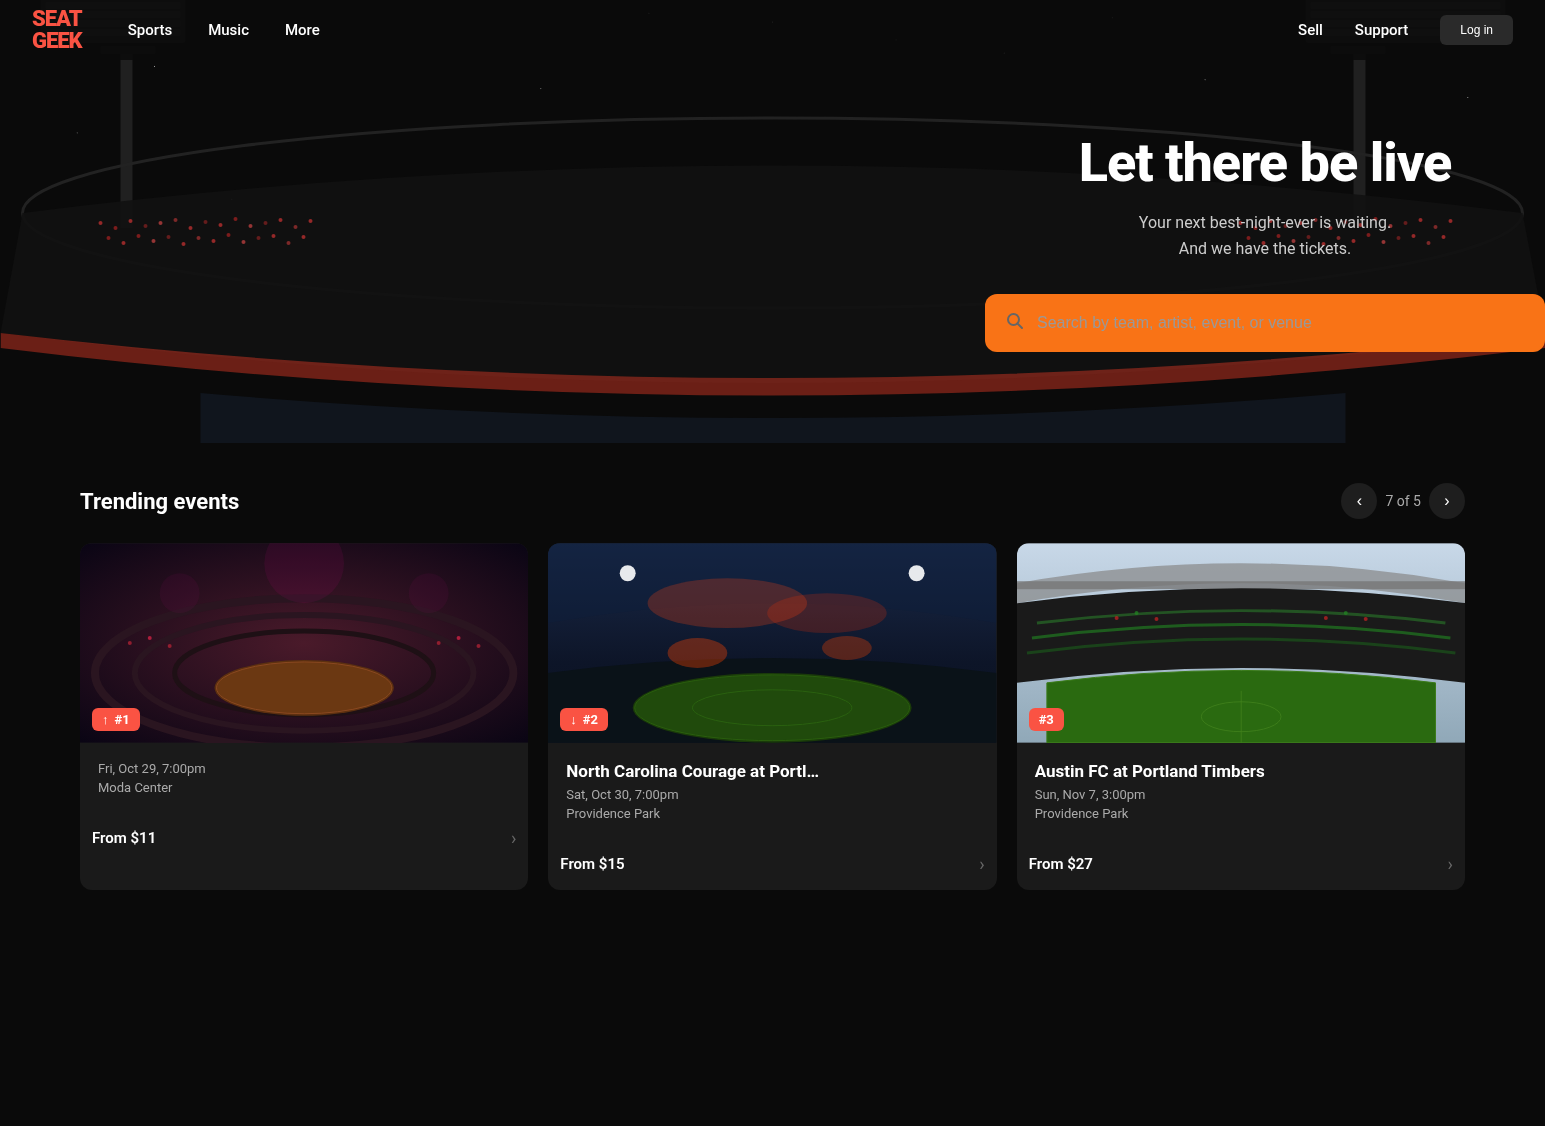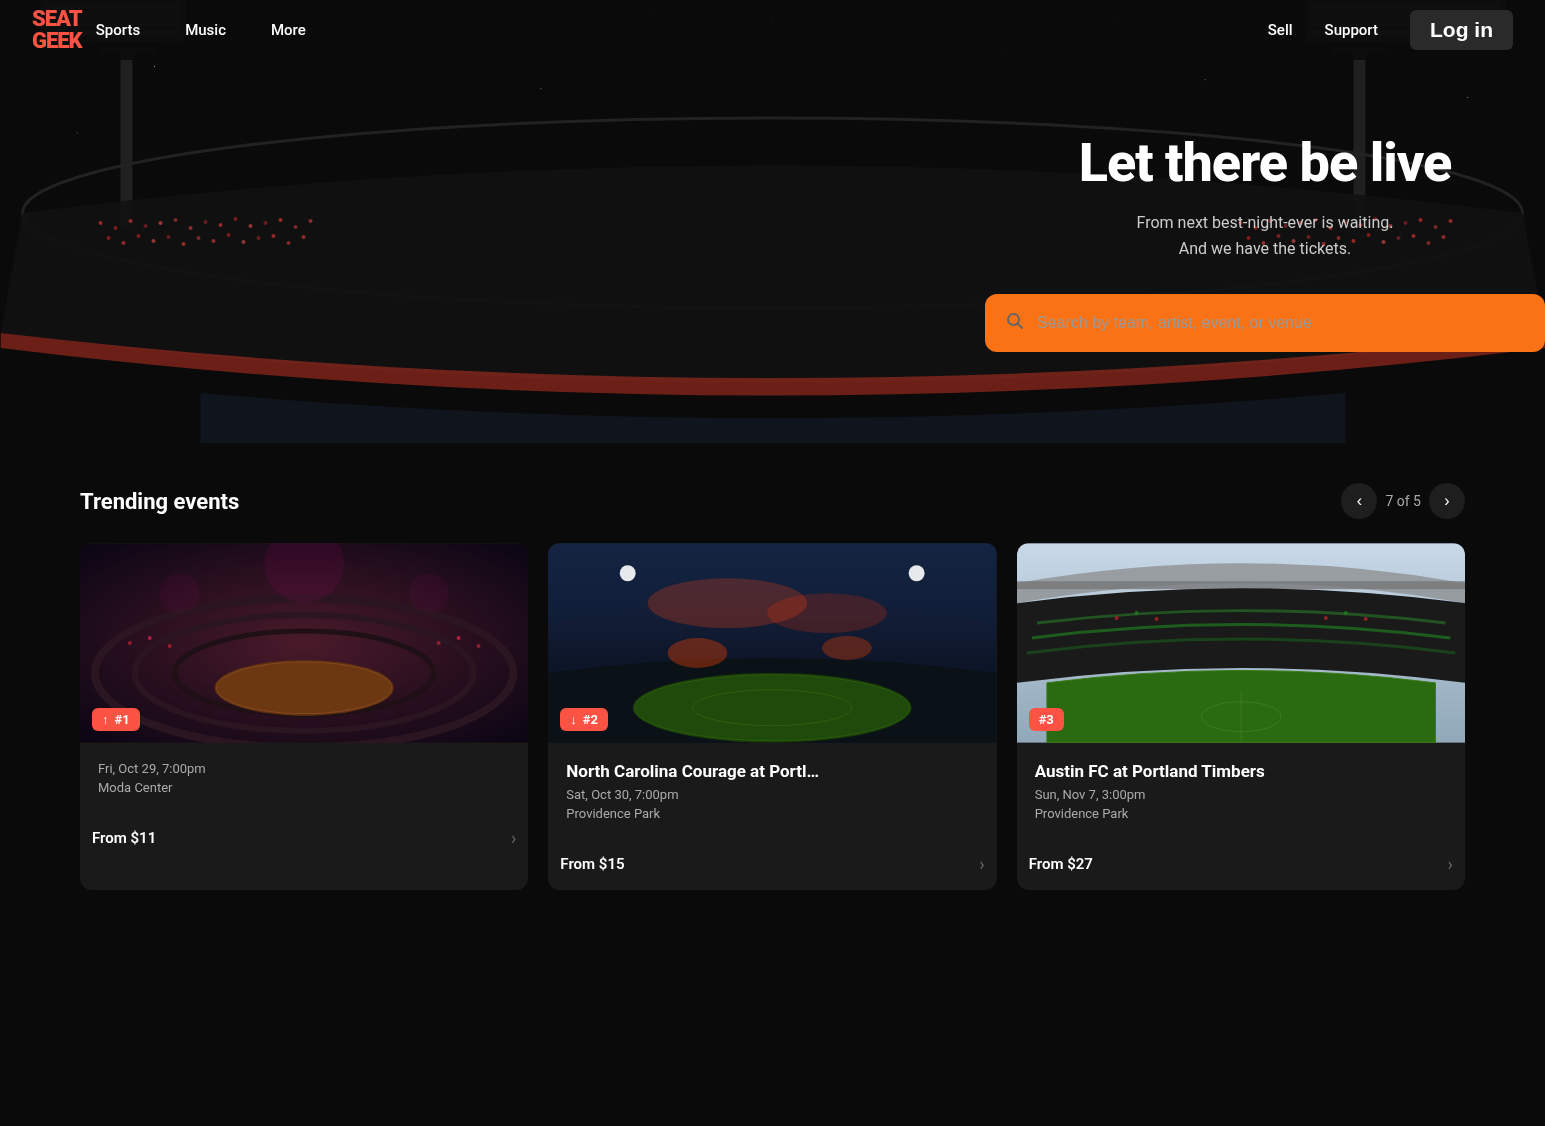--- a/index.html
+++ b/index.html
@@ -18,33 +18,34 @@
       z-index: 100;
       display: flex;
       align-items: center;
       padding: 0 32px;
       height: 60px;
       background: rgba(10,10,10,0.85);
     }
     .nav-logo {
       display: flex;
       align-items: center;
+      margin-right: 32px;
     }
     .logo-text {
       font-size: 22px;
       font-weight: 900;
       color: #fa5343;
       line-height: 1;
       text-transform: uppercase;
       letter-spacing: -1px;
     }
     .logo-text span { display: block; }
     .nav-links {
       display: flex;
-      gap: 17px;
+      gap: 8px;
       flex: 1;
     }
     .nav-link {
       color: #fff;
       text-decoration: none;
       font-size: 15px;
       padding: 6px 14px;
       border-radius: 4px;
       font-weight: 500;
       cursor: pointer;
@@ -60,22 +61,22 @@
       font-size: 15px;
       font-weight: 500;
       cursor: pointer;
     }
     .login-btn {
       background: #2a2a2a;
       color: #fff;
       border: none;
       border-radius: 6px;
       padding: 8px 20px;
-      font-size: 21px;
-      font-weight: 700;
+      font-size: 12px;
+      font-weight: 400;
       cursor: pointer;
     }
 
     
     .hero {
       position: relative;
       width: 100%;
       height: 443px;
       overflow: hidden;
       display: flex;
@@ -441,21 +442,21 @@
 
       <path d="M 0 400 Q 772 490 1545 400 L 1545 415 Q 772 510 0 415 Z" fill="#cc3322" opacity="0.5"></path>
 
       <path d="M 200 460 Q 772 510 1345 460 L 1345 510 L 200 510 Z" fill="#111822" opacity="0.8"></path>
     </svg>
   </div>
 
   <div class="hero-content">
     <h1 class="hero-title">Let there be live</h1>
     <p class="hero-subtitle">
-      <span>From next best-night-ever is waiting.</span><br>
+      <span>Your next best-night-ever is waiting.</span><br>
       <span>And we have the tickets.</span>
     </p>
     <div class="search-bar">
       <span class="search-icon-wrap">
         <svg width="20" height="20" viewBox="0 0 20 20" fill="none" xmlns="http://www.w3.org/2000/svg">
           <circle cx="8.5" cy="8.5" r="5.5" stroke="#666" stroke-width="2"></circle>
           <line x1="12.5" y1="12.5" x2="17" y2="17" stroke="#666" stroke-width="2" stroke-linecap="round"></line>
         </svg>
       </span>
       <input class="search-input" type="text" placeholder="Search by team, artist, event, or venue" style="">

